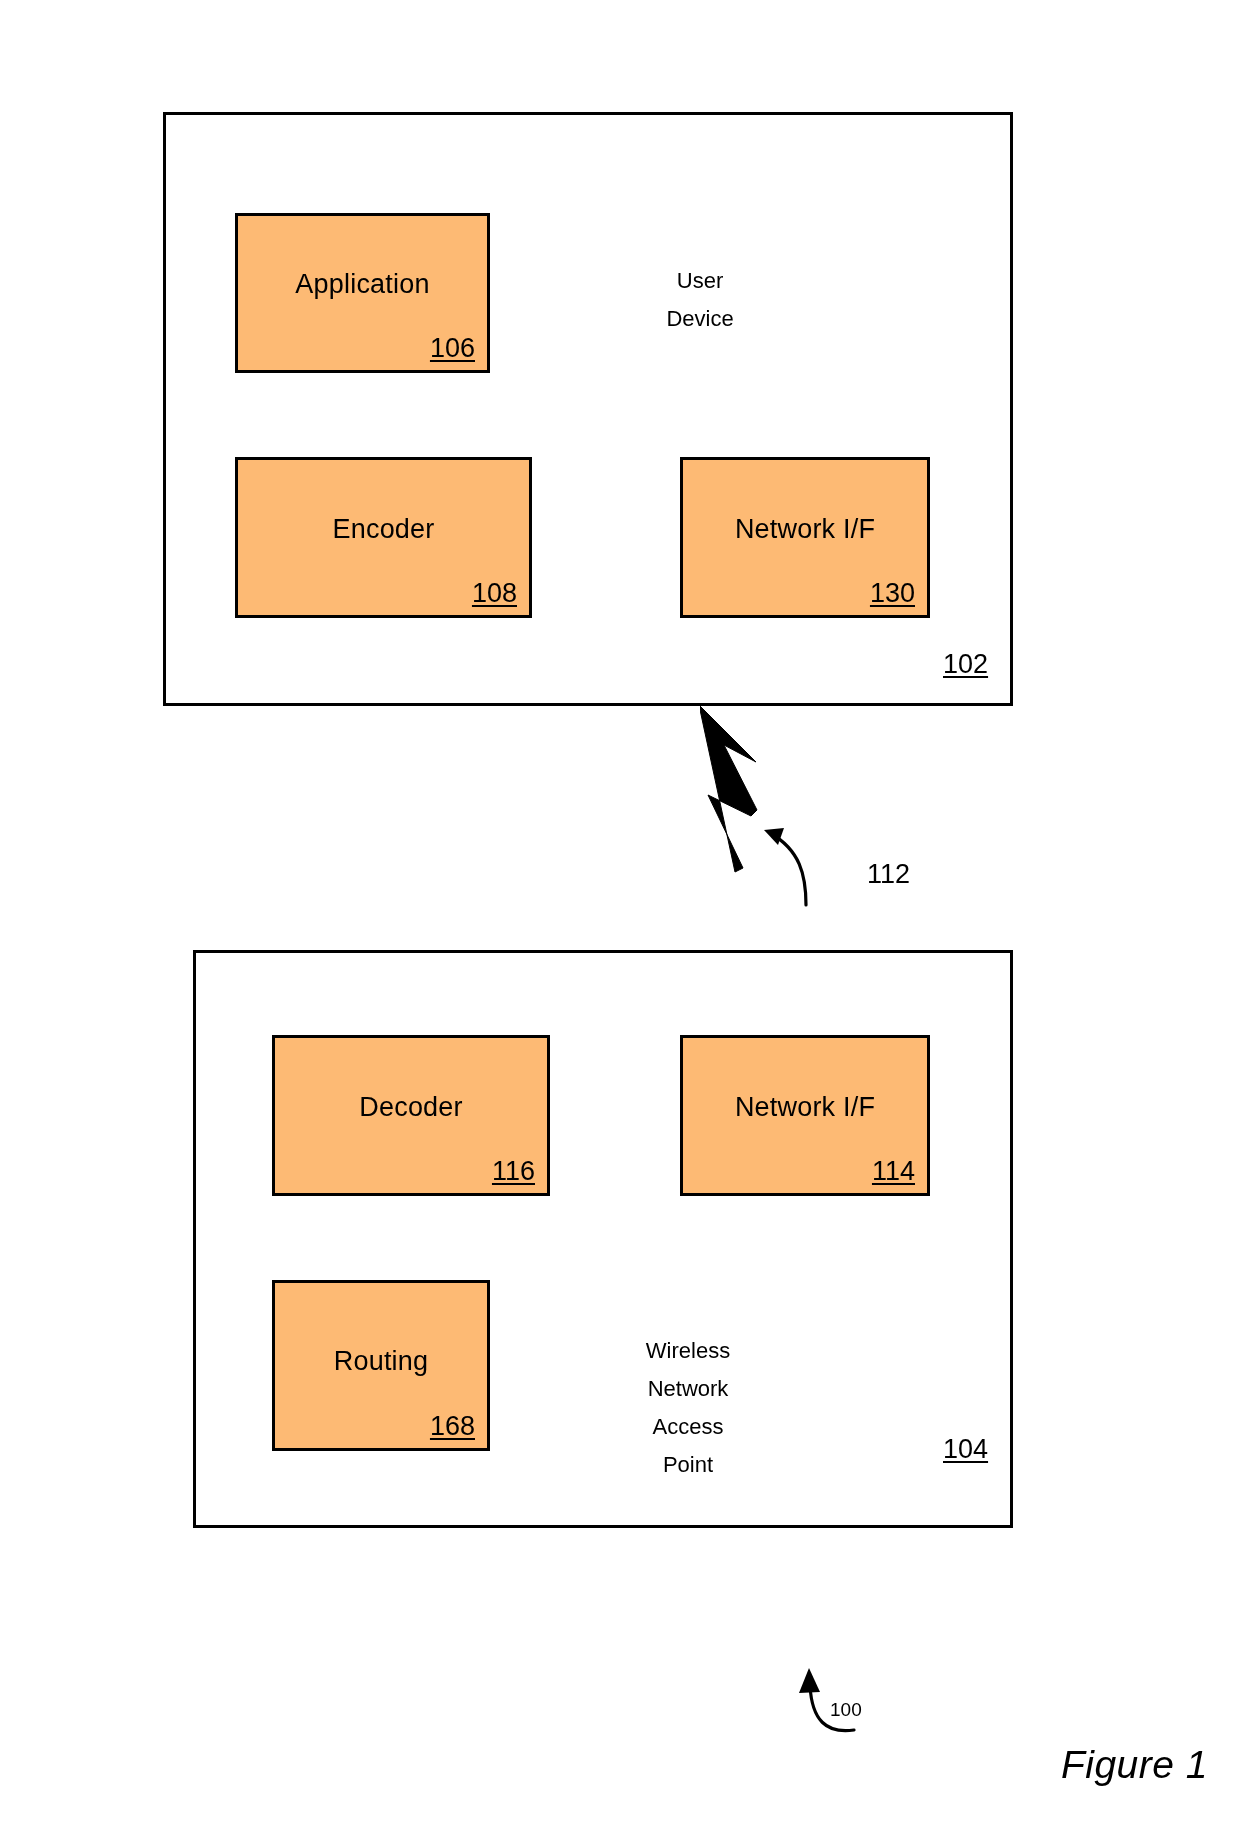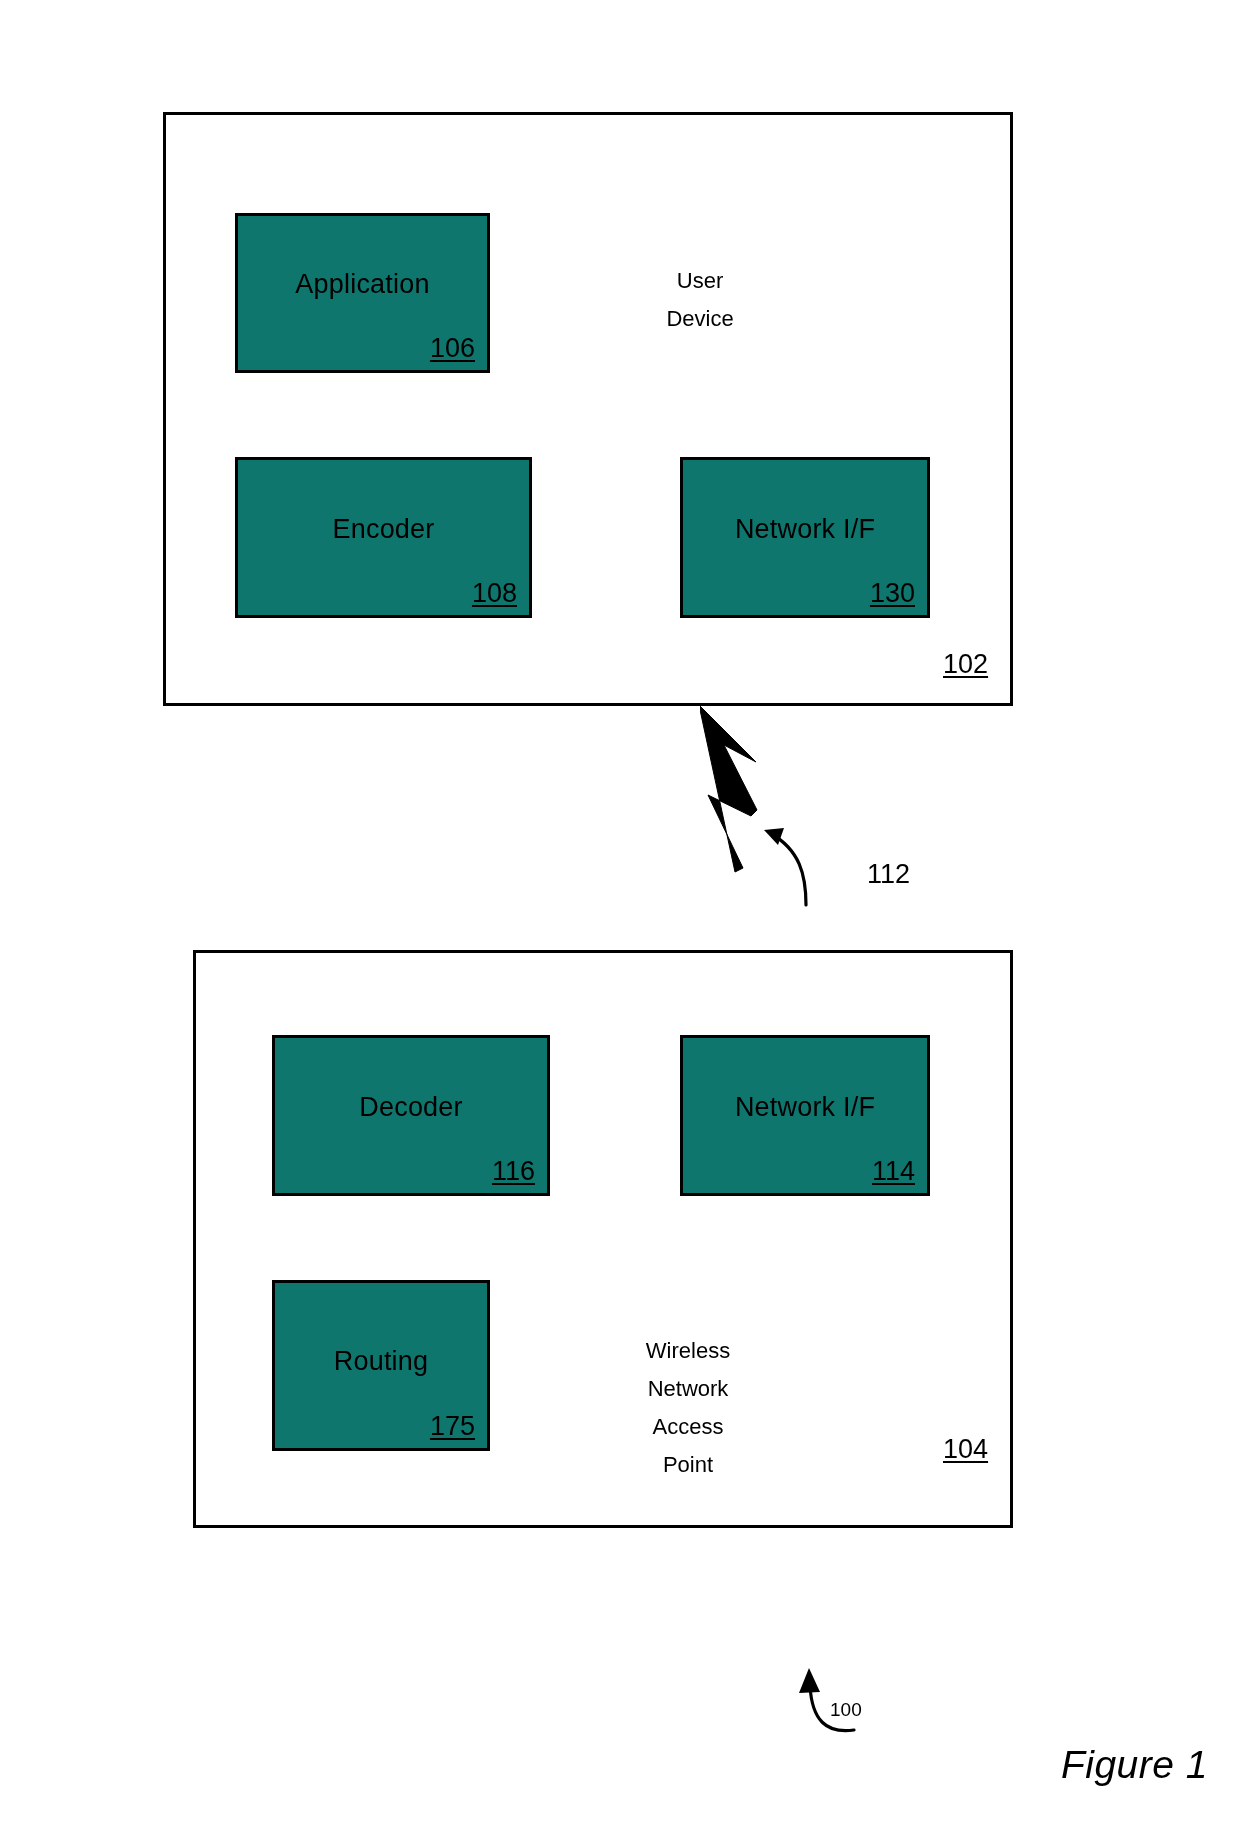--- a/index.html
+++ b/index.html
@@ -26,21 +26,21 @@
     background: #ffffff;
     box-sizing: border-box;
   }
   #user-device-box   { left: 163px; top: 112px;  width: 850px; height: 594px; }
   #ap-box            { left: 193px; top: 950px;  width: 820px; height: 578px; }
 
   
   .unit-box {
     position: absolute;
     border: 3px solid #000000;
-    background: #0f766e;
+    background: #fdba74;
     box-sizing: border-box;
   }
   .unit-title {
     position: absolute;
     left: 0;
     right: 0;
     text-align: center;
     font-size: 27px;
     line-height: 32px;
     letter-spacing: 0.2px;
@@ -190,21 +190,21 @@
     <div class="unit-ref">116</div>
   </div>
 
   <div class="unit-box" id="ap-netif-box">
     <div class="unit-title">Network I/F</div>
     <div class="unit-ref">114</div>
   </div>
 
   <div class="unit-box" id="routing-box">
     <div class="unit-title">Routing</div>
-    <div class="unit-ref">175</div>
+    <div class="unit-ref">168</div>
   </div>
 
   <div id="system-ref-wrap">
     <svg width="230" height="110" viewBox="0 0 230 110" xmlns="http://www.w3.org/2000/svg">
       <path d="M 114 70 C 86 74, 72 60, 70 26" fill="none" stroke="#000000" stroke-width="3.2" stroke-linecap="round"></path>
       <polygon points="69,8 80,32 59,33" fill="#000000"></polygon>
     </svg>
   </div>
 
   <div id="system-ref">100</div>

